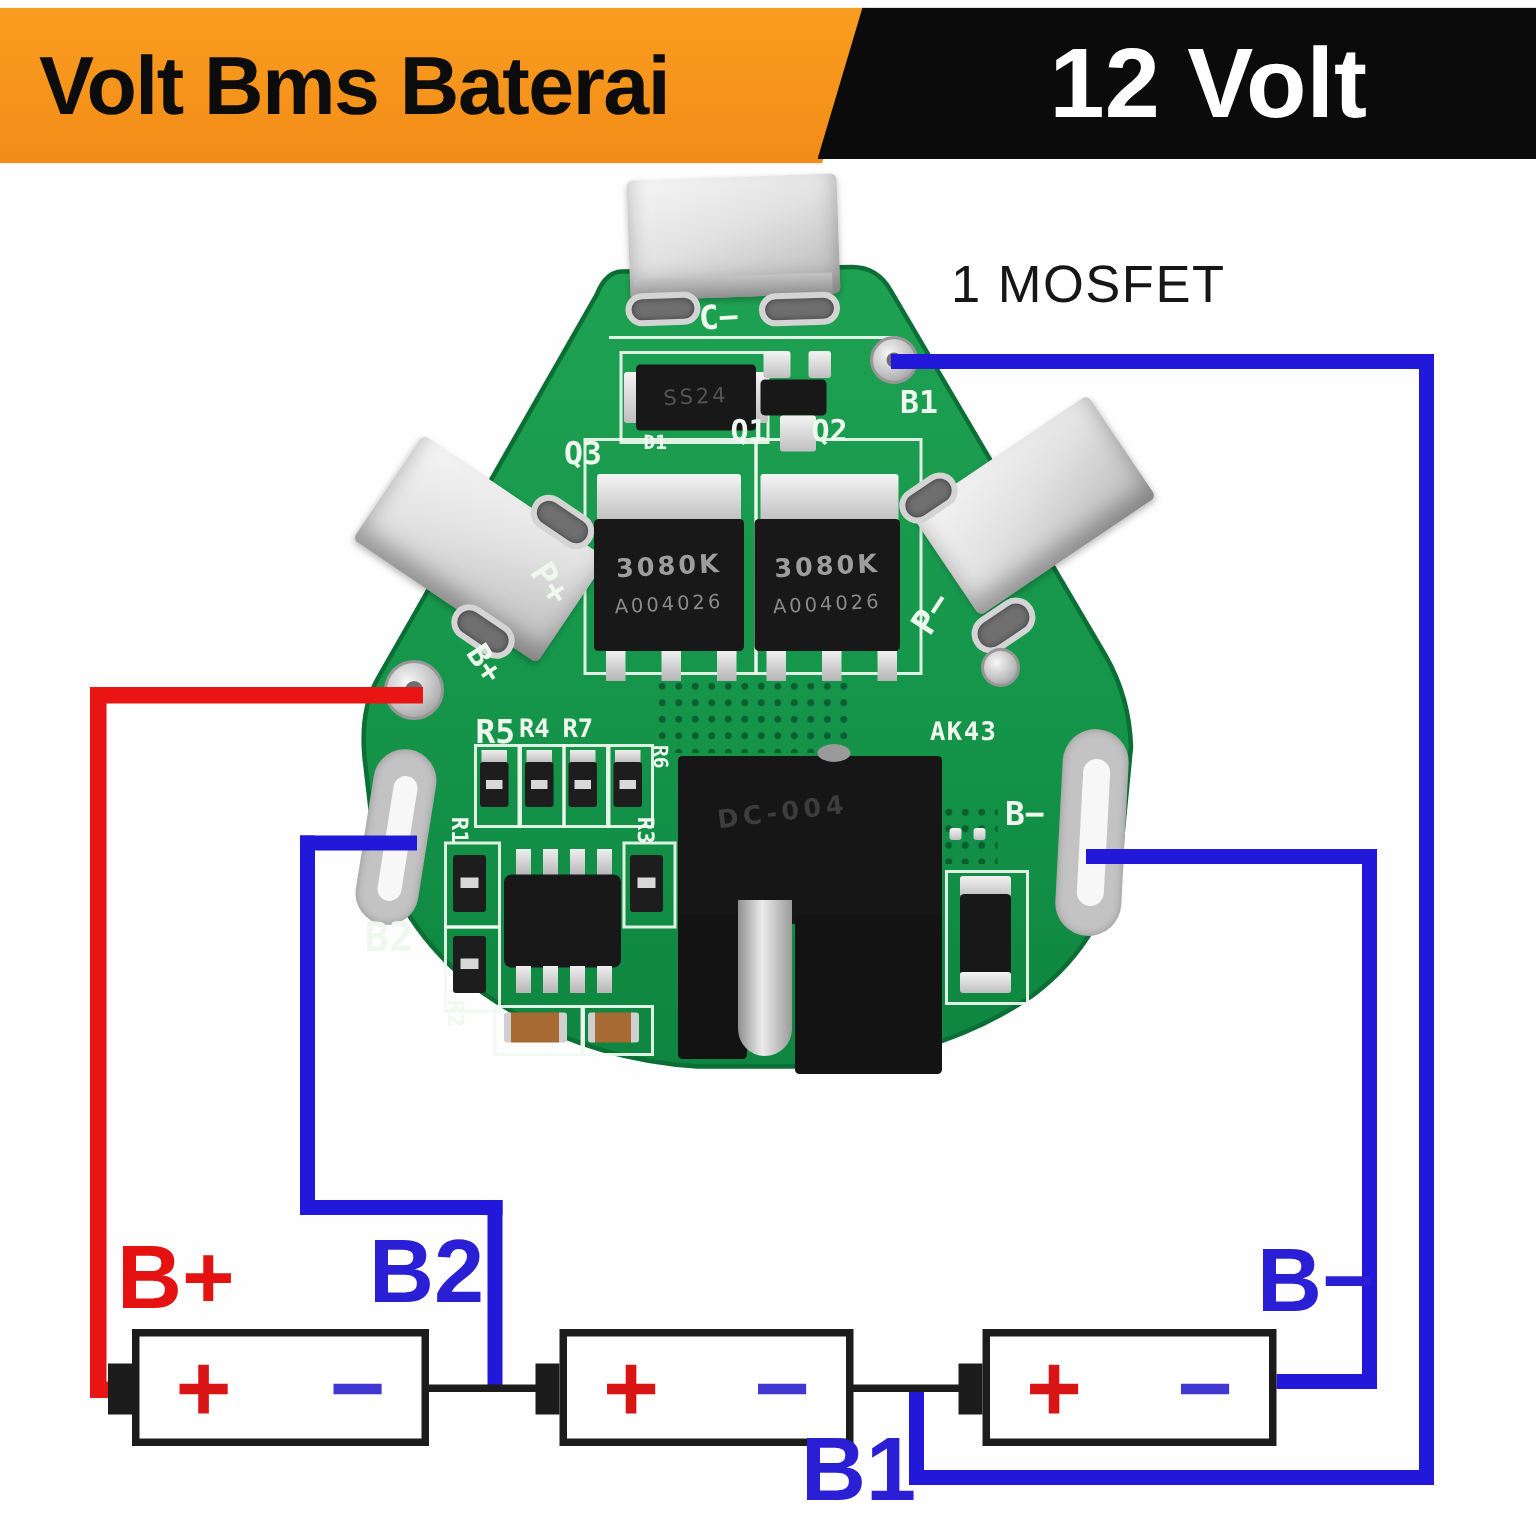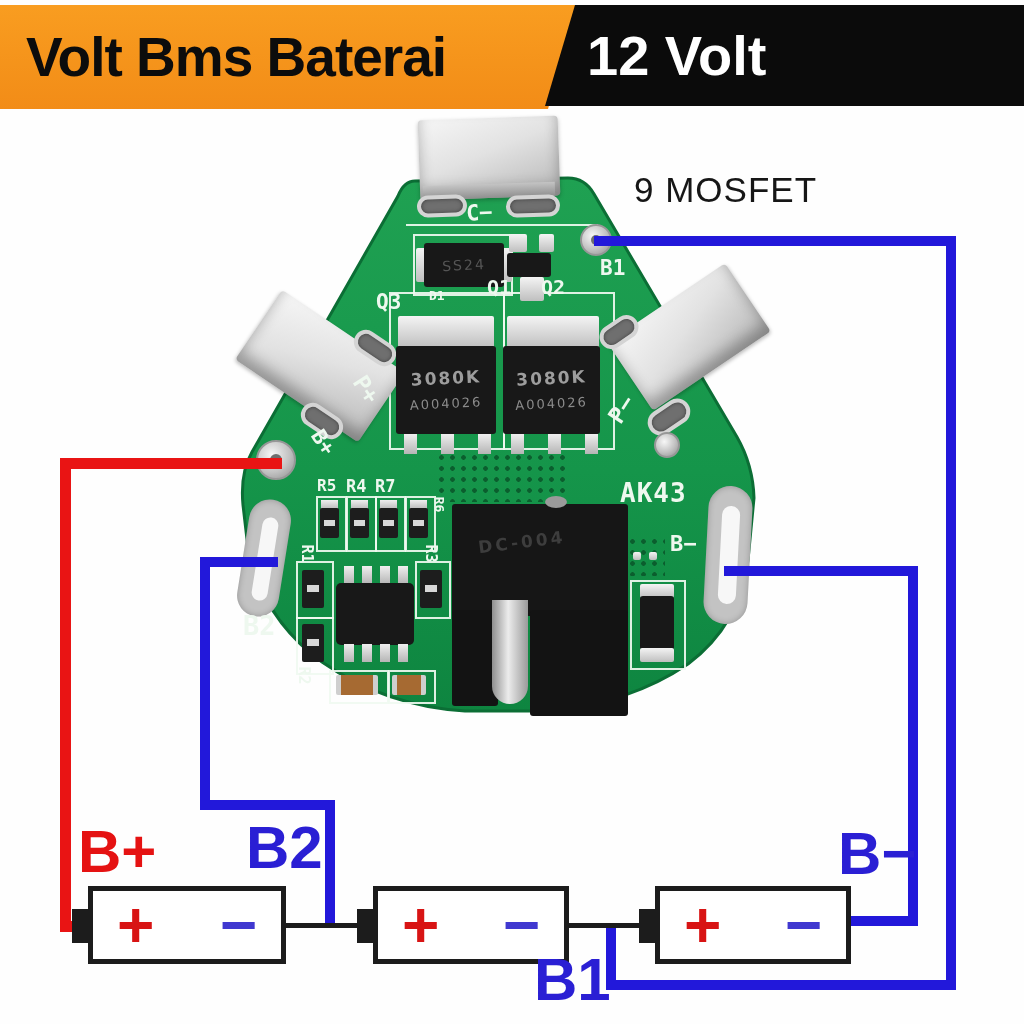--- a/index.html
+++ b/index.html
@@ -6,22 +6,22 @@
   #stage{position:relative;width:1024px;height:1024px;background:#fefefe;overflow:hidden;
          font-family:"Liberation Sans",sans-serif;}
   .abs{position:absolute;}
   
   .banner-orange{left:0;top:5px;width:578px;height:104px;background:linear-gradient(180deg,#f99d20,#f28c17);
     clip-path:polygon(0 0,100% 0,calc(100% - 30px) 100%,0 100%);}
   .banner-black{left:545px;top:5px;width:479px;height:101px;background:#0b0b0b;
     clip-path:polygon(30px 0,100% 0,100% 100%,0 100%);}
   .title-text{left:26px;top:5px;width:530px;height:104px;line-height:104px;font-size:55px;font-weight:700;
     letter-spacing:-1px;color:#0c0c0c;}
-  .volt-text{left:545px;top:5px;width:479px;height:101px;line-height:101px;font-size:56px;font-weight:700;
-    color:#ffffff;padding-left:42px;box-sizing:border-box;}
+  .volt-text{left:545px;top:5px;width:479px;height:101px;line-height:101px;font-size:66px;font-weight:700;
+    color:#ffffff;text-align:center;padding-left:42px;box-sizing:border-box;}
   .note{left:634px;top:170px;font-size:35px;color:#161616;letter-spacing:1px;}
   
   .s{position:absolute;color:#eef8ef;font-family:"DejaVu Sans Mono",monospace;font-weight:700;line-height:1;z-index:4;}
   .silkbox{position:absolute;border:2px solid rgba(240,250,241,.92);z-index:2;}
   .silkline{position:absolute;background:rgba(240,250,241,.92);z-index:2;}
   
   .tab{position:absolute;border-radius:4px;z-index:3;
     background:linear-gradient(160deg,#f6f6f6 0%,#e2e2e2 45%,#b6b6b6 100%);
     box-shadow:inset 0 -10px 14px rgba(0,0,0,.28), 0 2px 4px rgba(0,0,0,.25);}
   .pad{position:absolute;background:#6f6f6f;border:4px solid #d4d4d4;border-radius:14px;z-index:3;
@@ -63,21 +63,21 @@
 </head>
 <body>
 
 <div id="stage">
 
   <div class="abs banner-orange"></div>
   <div class="abs banner-black"></div>
   <div class="abs title-text">Volt Bms Baterai</div>
   <div class="abs volt-text">12 Volt</div>
 
-  <div class="abs note">9 MOSFET</div>
+  <div class="abs note">1 MOSFET</div>
 
   <svg class="abs" style="left:0;top:0;z-index:1;" width="1024" height="1024" viewBox="0 0 1024 1024">
     <defs>
       <linearGradient id="pcbg" x1="0" y1="0" x2="0" y2="1">
         <stop offset="0" stop-color="#1fa152"></stop>
         <stop offset="0.55" stop-color="#15954a"></stop>
         <stop offset="1" stop-color="#0e8540"></stop>
       </linearGradient>
     </defs>
     <path d="M 415 181 L 568 178 Q 585 178 594 194 L 737 437 Q 753 465 754 498 L 748 560
@@ -207,24 +207,24 @@
 
   <span class="s" style="left:466px;top:202px;font-size:22px;transform:rotate(-3deg);">C−</span>
   <span class="s" style="left:600px;top:258px;font-size:21px;">B1</span>
   <span class="s" style="left:376px;top:292px;font-size:21px;">Q3</span>
   <span class="s" style="left:429px;top:289px;font-size:13px;">D1</span>
   <span class="s" style="left:487px;top:277px;font-size:20px;">Q1</span>
   <span class="s" style="left:541px;top:277px;font-size:20px;">Q2</span>
   <span class="s" style="left:352px;top:378px;font-size:23px;transform:rotate(57deg);">P+</span>
   <span class="s" style="left:310px;top:432px;font-size:21px;transform:rotate(57deg);">B+</span>
   <span class="s" style="left:608px;top:398px;font-size:23px;transform:rotate(-57deg);">P−</span>
-  <span class="s" style="left:620px;top:480px;font-size:26px;letter-spacing:1px;">AK43</span>
+  <span class="s" style="left:620px;top:480px;font-size:17px;letter-spacing:1px;">AK43</span>
   <span class="s" style="left:670px;top:533px;font-size:22px;">B−</span>
   <span class="s" style="left:243px;top:612px;font-size:27px;">B2</span>
-  <span class="s" style="left:317px;top:478px;font-size:16px;">R5</span>
+  <span class="s" style="left:317px;top:478px;font-size:22px;">R5</span>
   <span class="s" style="left:346px;top:478px;font-size:17px;">R4</span>
   <span class="s" style="left:375px;top:478px;font-size:17px;">R7</span>
   <span class="s" style="left:432px;top:498px;font-size:13px;transform:rotate(90deg);">R6</span>
   <span class="s" style="left:297px;top:546px;font-size:15px;transform:rotate(90deg);">R1</span>
   <span class="s" style="left:421px;top:546px;font-size:15px;transform:rotate(90deg);">R3</span>
   <span class="s" style="left:294px;top:668px;font-size:15px;transform:rotate(90deg);">R2</span>
 
   <div class="wire red" style="left:60px;top:458px;width:222px;height:11px;"></div>
   <div class="wire red" style="left:60px;top:458px;width:11px;height:474px;"></div>
   <div class="wire red" style="left:60px;top:921px;width:28px;height:11px;"></div>

